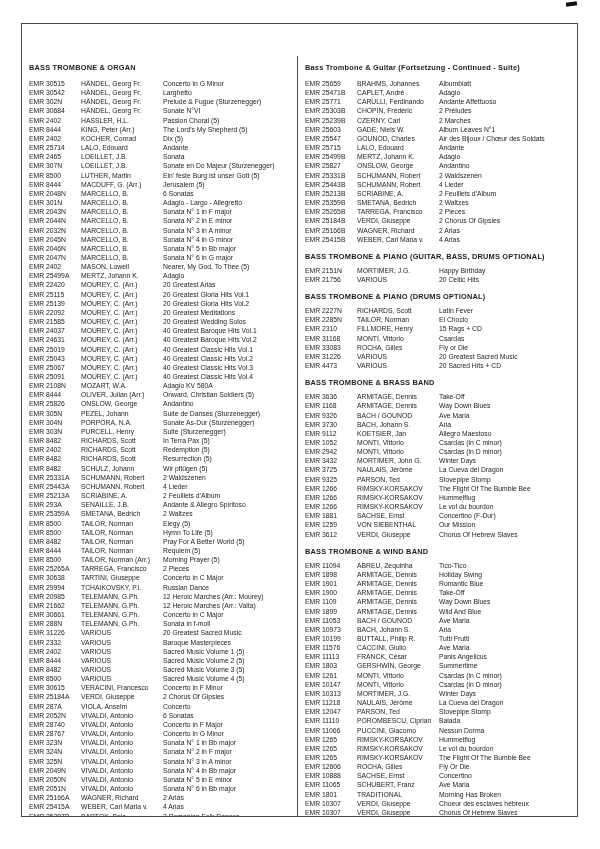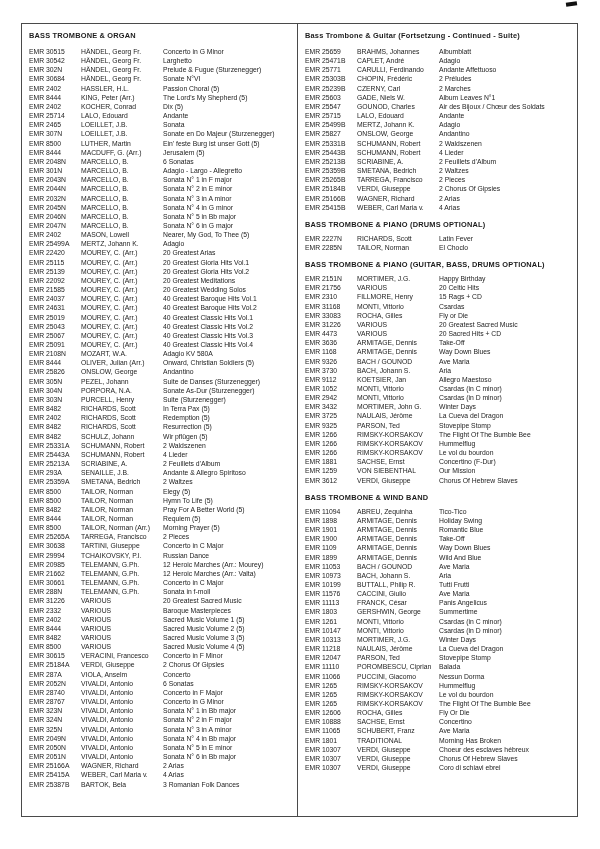--- a/index.html
+++ b/index.html
@@ -21,20 +21,21 @@
     width:557px; height:794px;
     border:1px solid #4a4a4a;
     display:flex;
     box-sizing:border-box;
     background:#fff;
   }
   .col{
     box-sizing:border-box;
     padding:5px 6px 4px 7px;
     overflow:hidden;
+    margin-top:32px;
   }
   .col-left{ width:276px; border-right:1px solid #4a4a4a; }
   .col-right{ flex:1; }
   .section-header{
     font-size:7.4px; font-weight:bold; letter-spacing:.2px;
     line-height:10px; margin:8px 0 4px 0;
     white-space:nowrap;
   }
   .section:first-child .section-header{ margin-top:2px; margin-bottom:6px; }
   .section-header.italic{ margin-bottom:2px; }
@@ -553,46 +554,46 @@
           <span class="cell-composer">WAGNER, Richard</span>
           <span class="cell-title">2 Arias</span>
         </div>
         <div class="row">
           <span class="cell-num">EMR 25415B</span>
           <span class="cell-composer">WEBER, Carl Maria v.</span>
           <span class="cell-title">4 Arias</span>
         </div>
       </div>
       <div class="section">
+        <div class="section-header">BASS TROMBONE &amp; PIANO (GUITAR, BASS, DRUMS OPTIONAL)</div>
+        <div class="row">
+          <span class="cell-num">EMR 2151N</span>
+          <span class="cell-composer">MORTIMER, J.G.</span>
+          <span class="cell-title">Happy Birthday</span>
+        </div>
+        <div class="row">
+          <span class="cell-num">EMR 21756</span>
+          <span class="cell-composer">VARIOUS</span>
+          <span class="cell-title">20 Celtic Hits</span>
+        </div>
+      </div>
+      <div class="section">
         <div class="section-header">BASS TROMBONE &amp; PIANO (DRUMS OPTIONAL)</div>
         <div class="row">
           <span class="cell-num">EMR 2227N</span>
           <span class="cell-composer">RICHARDS, Scott</span>
           <span class="cell-title">Latin Fever</span>
         </div>
         <div class="row">
           <span class="cell-num">EMR 2285N</span>
           <span class="cell-composer">TAILOR, Norman</span>
           <span class="cell-title">El Choclo</span>
         </div>
       </div>
       <div class="section">
-        <div class="section-header">BASS TROMBONE &amp; PIANO (GUITAR, BASS, DRUMS OPTIONAL)</div>
-        <div class="row">
-          <span class="cell-num">EMR 2151N</span>
-          <span class="cell-composer">MORTIMER, J.G.</span>
-          <span class="cell-title">Happy Birthday</span>
-        </div>
-        <div class="row">
-          <span class="cell-num">EMR 21756</span>
-          <span class="cell-composer">VARIOUS</span>
-          <span class="cell-title">20 Celtic Hits</span>
-        </div>
-      </div>
-      <div class="section">
         <div class="row">
           <span class="cell-num">EMR 2310</span>
           <span class="cell-composer">FILLMORE, Henry</span>
           <span class="cell-title">15 Rags + CD</span>
         </div>
         <div class="row">
           <span class="cell-num">EMR 31168</span>
           <span class="cell-composer">MONTI, Vittorio</span>
           <span class="cell-title">Csardas</span>
         </div>
@@ -606,20 +607,21 @@
           <span class="cell-composer">VARIOUS</span>
           <span class="cell-title">20 Greatest Sacred Music</span>
         </div>
         <div class="row">
           <span class="cell-num">EMR 4473</span>
           <span class="cell-composer">VARIOUS</span>
           <span class="cell-title">20 Sacred Hits + CD</span>
         </div>
       </div>
       <div class="section">
+        <div class="section-header">BASS TROMBONE &amp; BRASS BAND</div>
         <div class="row">
           <span class="cell-num">EMR 3636</span>
           <span class="cell-composer">ARMITAGE, Dennis</span>
           <span class="cell-title">Take-Off</span>
         </div>
         <div class="row">
           <span class="cell-num">EMR 1168</span>
           <span class="cell-composer">ARMITAGE, Dennis</span>
           <span class="cell-title">Way Down Blues</span>
         </div>

